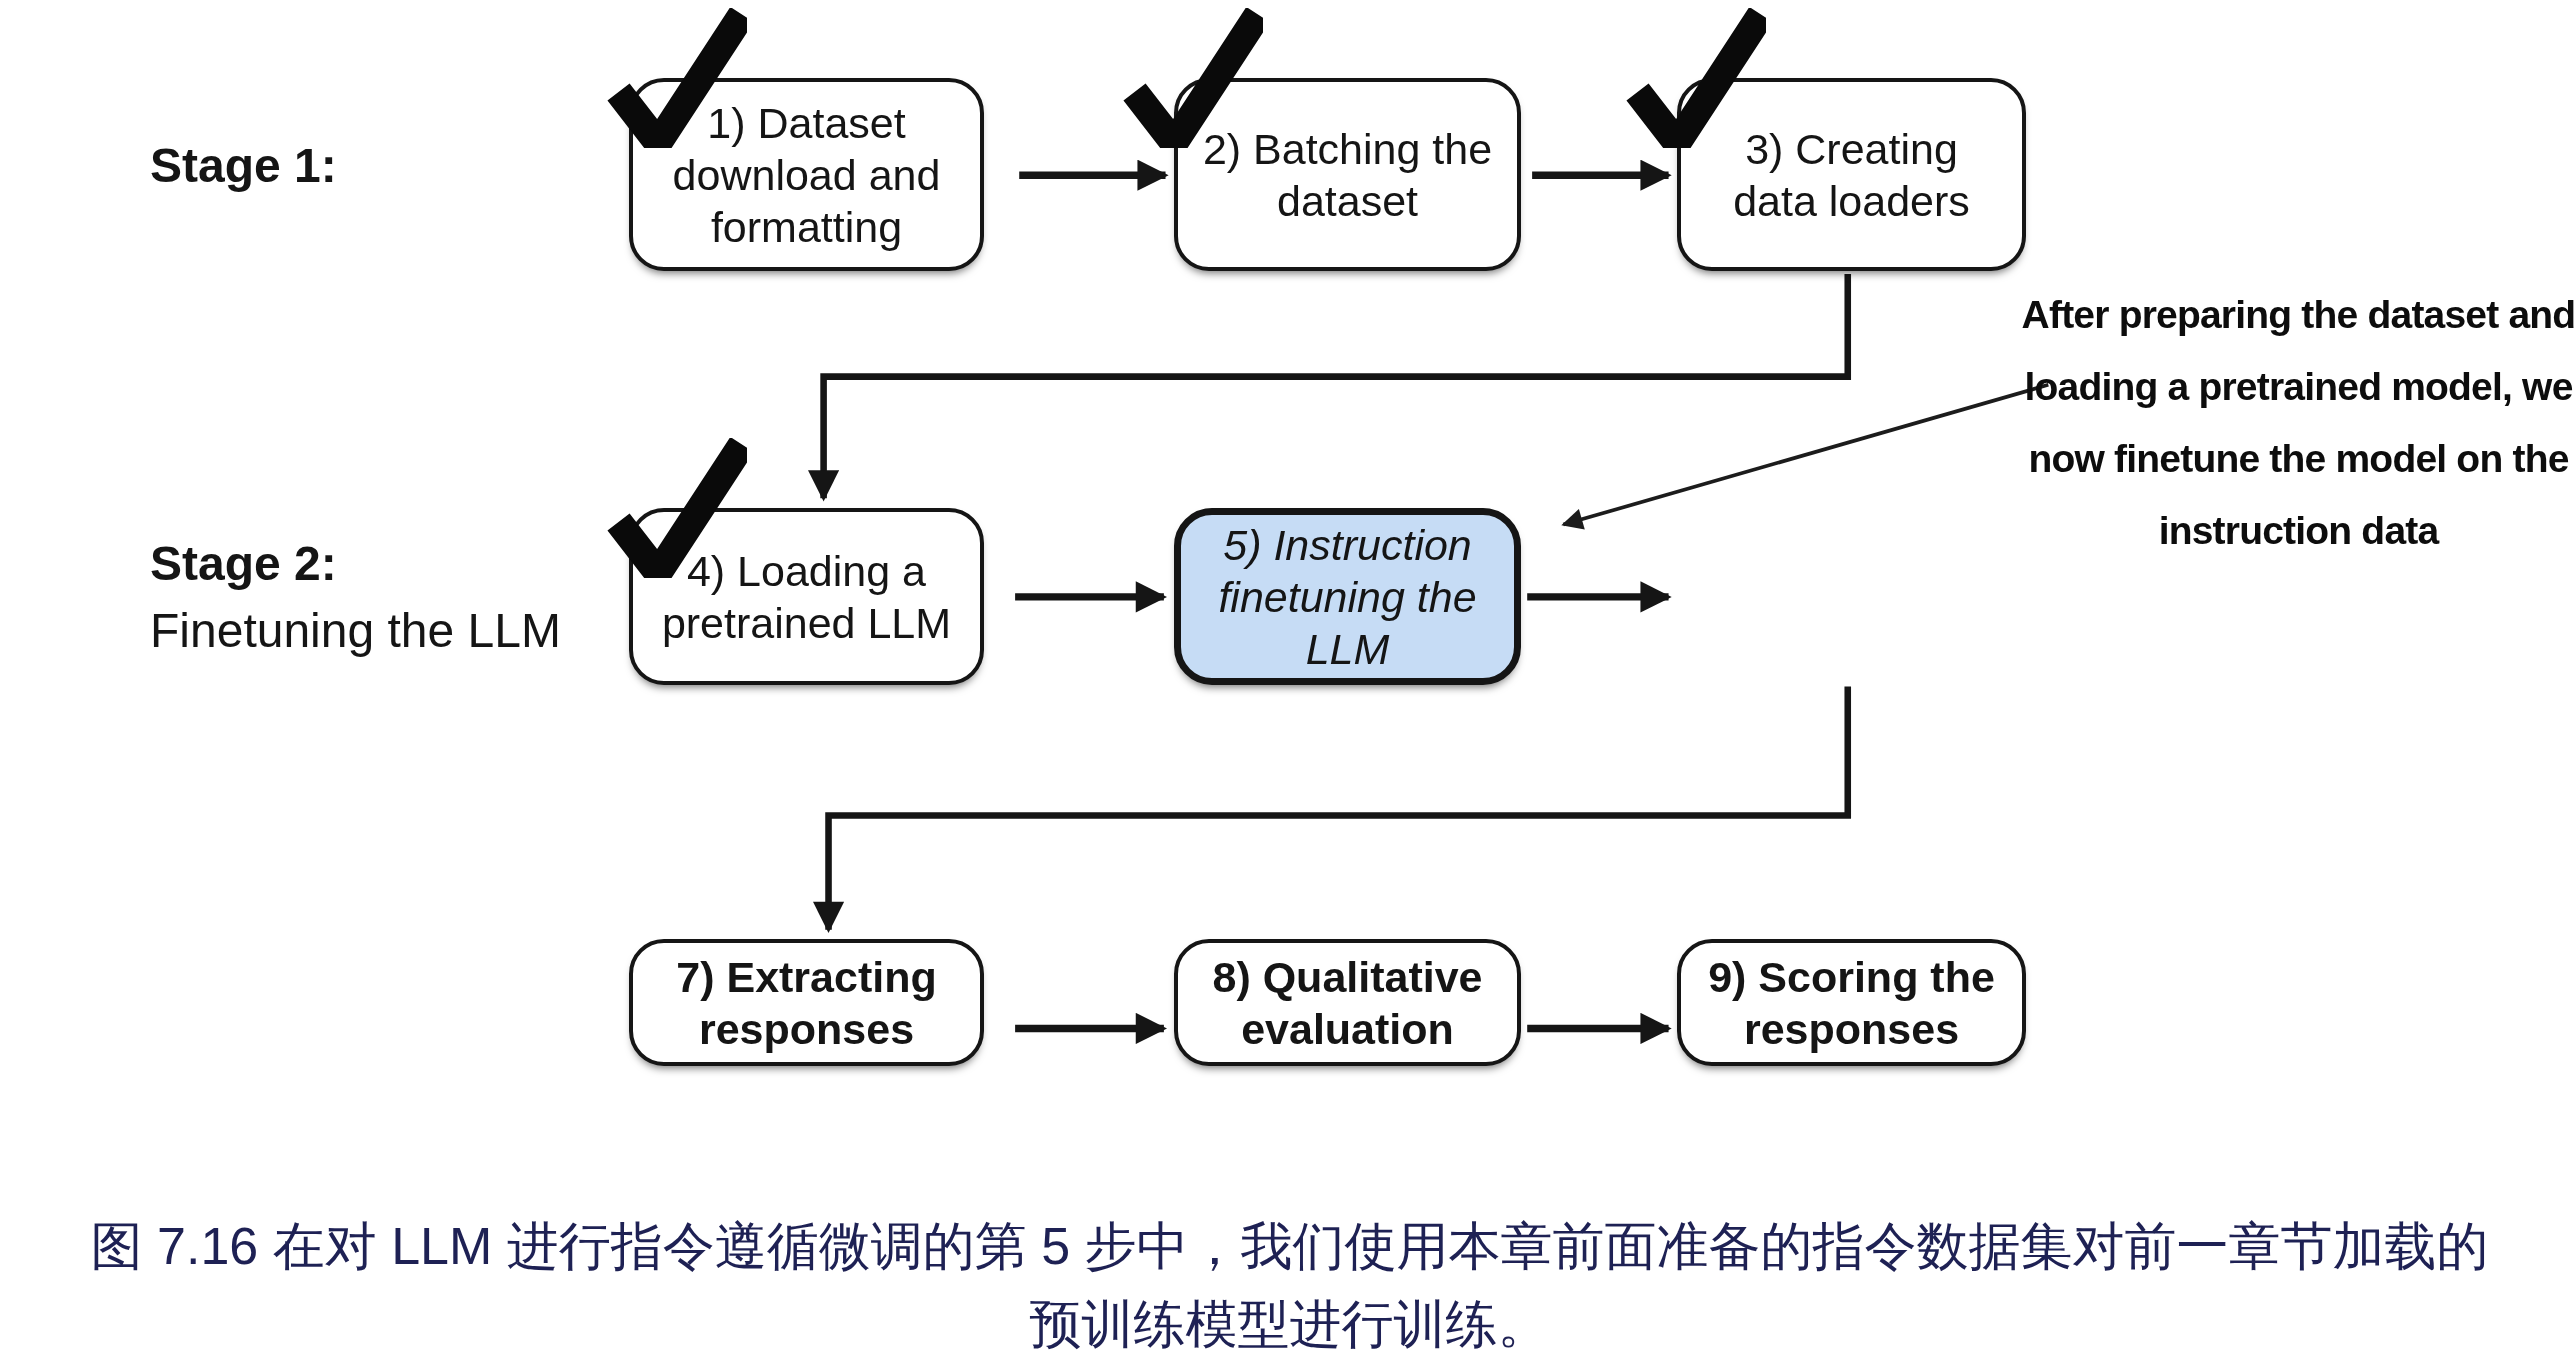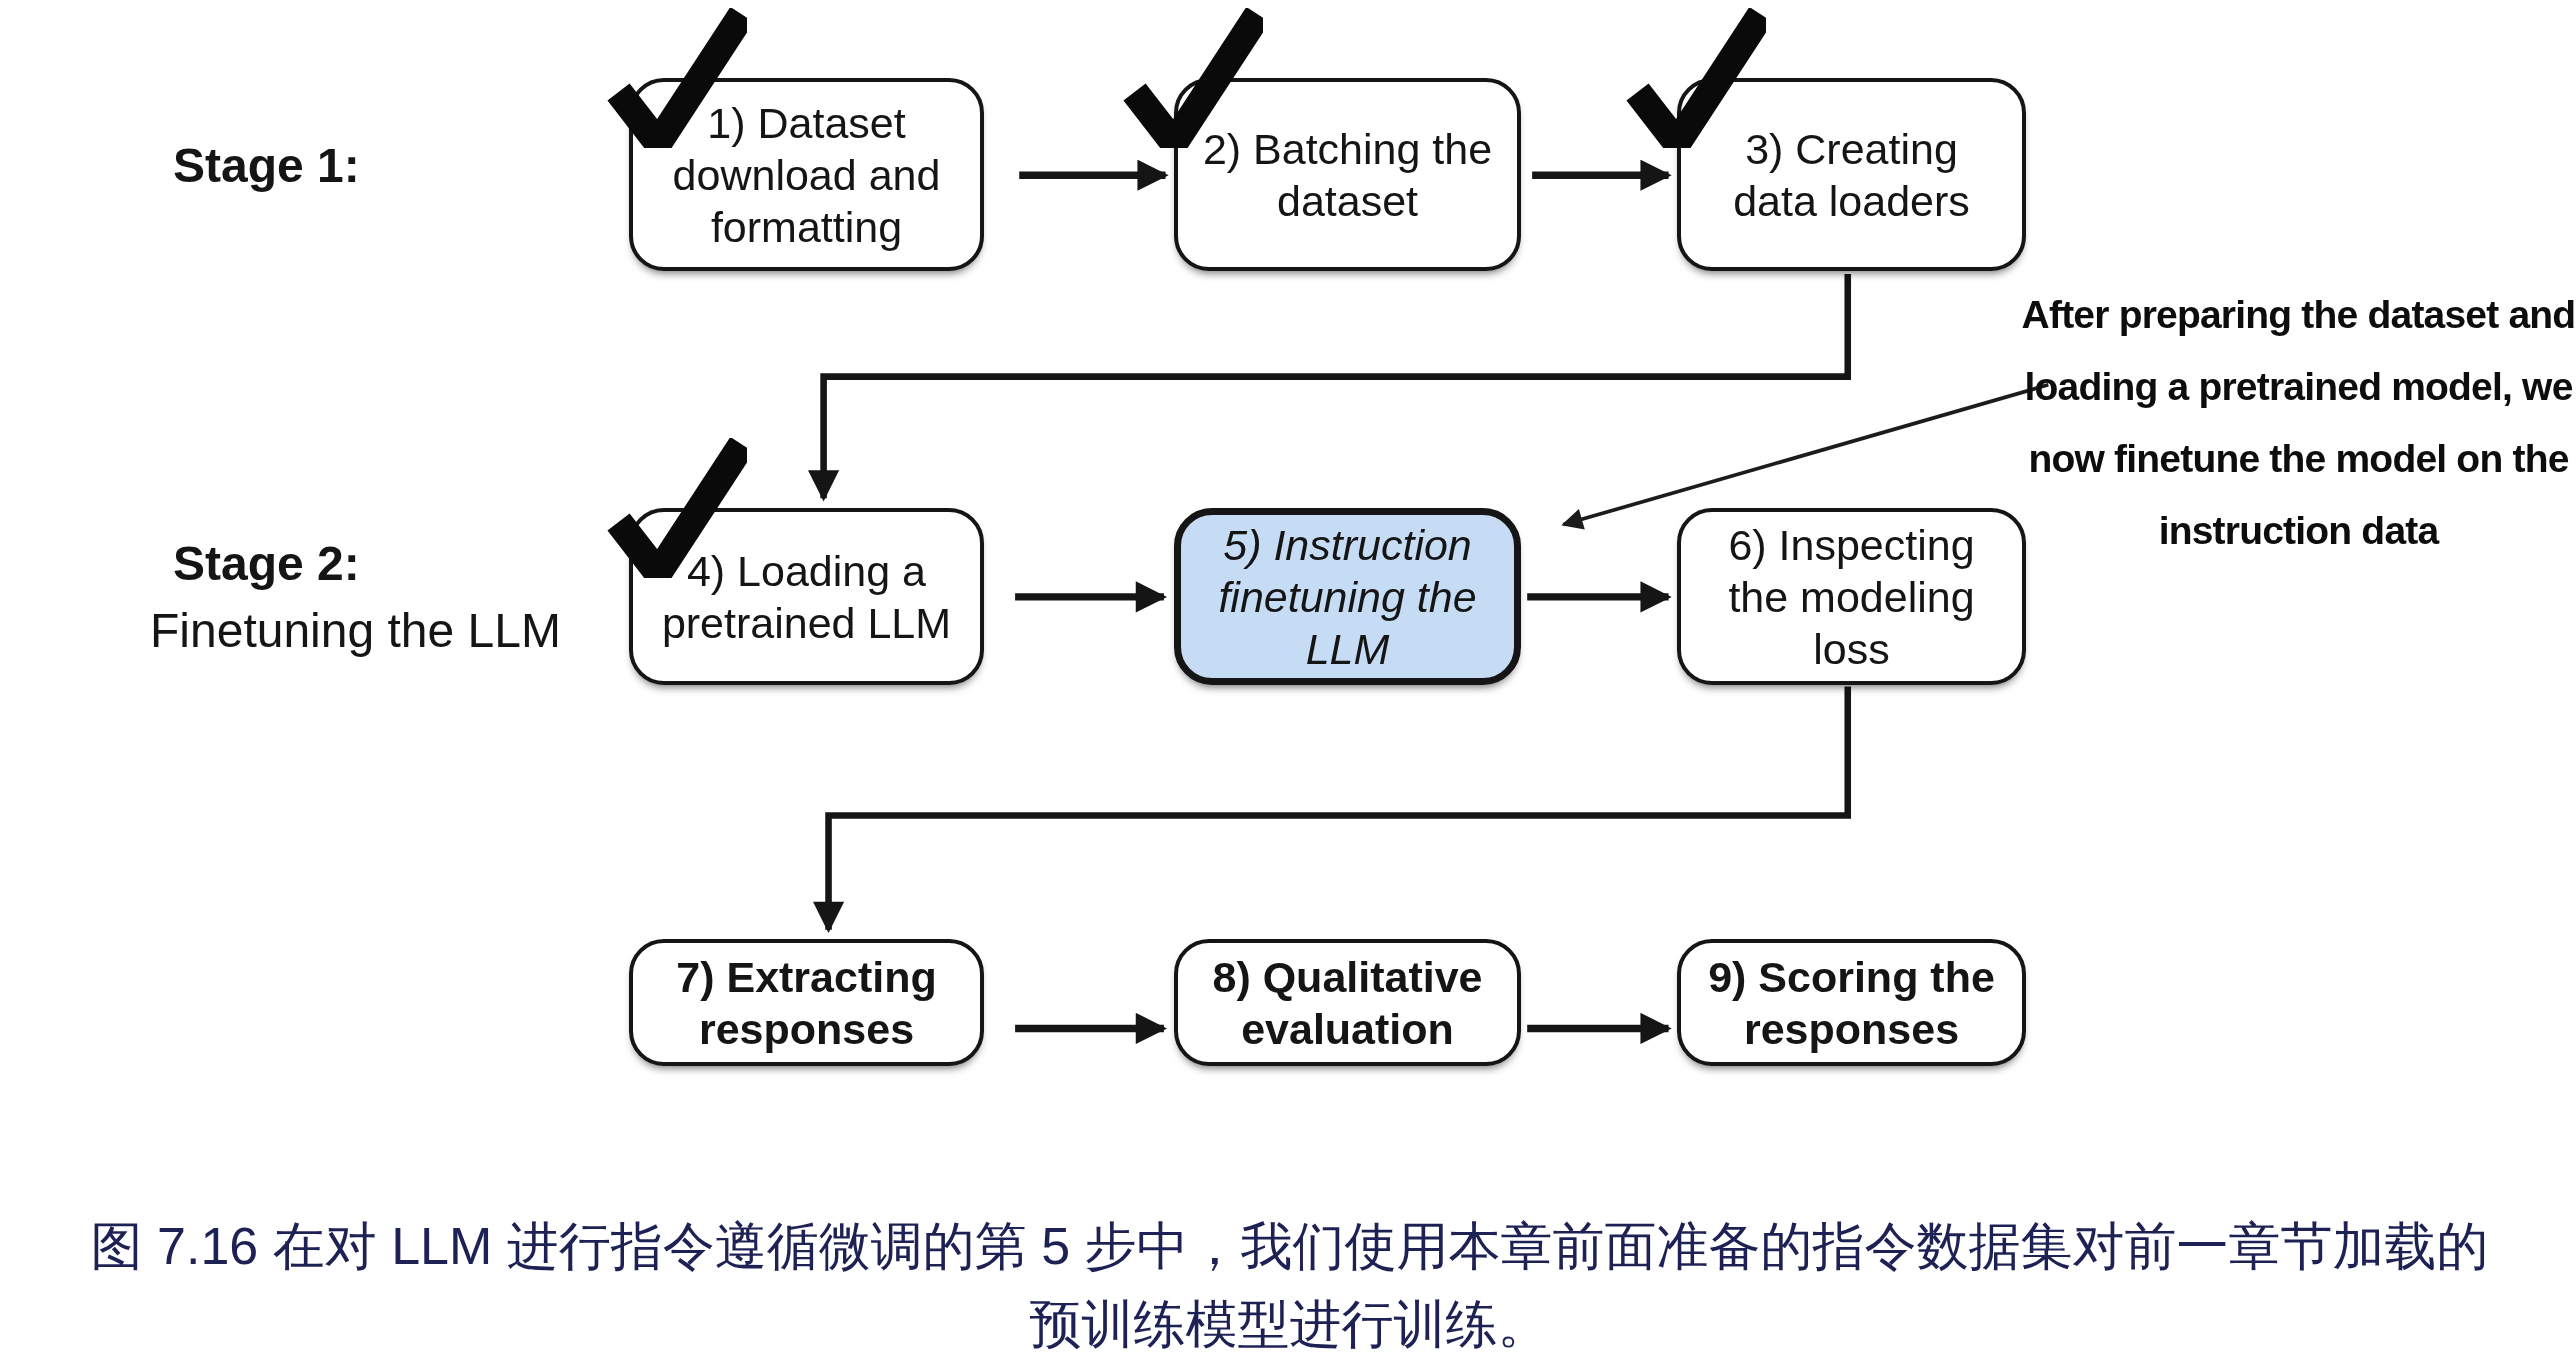--- a/index.html
+++ b/index.html
@@ -33,21 +33,21 @@
   .r1{top:78px;height:193px;}
   .r2{top:508px;height:177px;}
   .r3{top:939px;height:127px;font-weight:bold;}
   .hl{background:var(--highlight,#c6dcf5);border-width:7.4px;border-radius:38px;font-style:italic;}
 
   
   .chk{position:absolute;width:140px;height:140px;}
 
   
   .stage{position:absolute;left:150px;font-size:48px;line-height:67px;white-space:nowrap;}
-  .stage-bold{font-weight:bold;margin-left:23px;}
+  .stage-bold{font-weight:bold;}
 
   
   .annotation{
     position:absolute;left:2019px;top:279px;width:559px;
     font-weight:bold;font-size:39px;line-height:72px;letter-spacing:-0.8px;
     text-align:center;white-space:pre-line;color:#0d0d0d;
   }
 
   
   .caption{
@@ -102,23 +102,20 @@
 formatting</div>
   <div class="box c2 r1">2) Batching the
 dataset</div>
   <div class="box c3 r1">3) Creating
 data loaders</div>
   <div class="box c1 r2">4) Loading a
 pretrained LLM</div>
   <div class="box c2 r2 hl">5) Instruction
 finetuning the
 LLM</div>
-  <div class="box c3 r2">6) Inspecting
-the modeling
-loss</div>
   <div class="box c1 r3">7) Extracting
 responses</div>
   <div class="box c2 r3">8) Qualitative
 evaluation</div>
   <div class="box c3 r3">9) Scoring the
 responses</div>
 
   <svg class="chk" style="left:607px;top:8.2px" viewBox="0 0 170 170">
     <polyline points="14,102 62,164 164,8" fill="none" stroke="#0a0a0a" stroke-width="34"></polyline>
   </svg>

